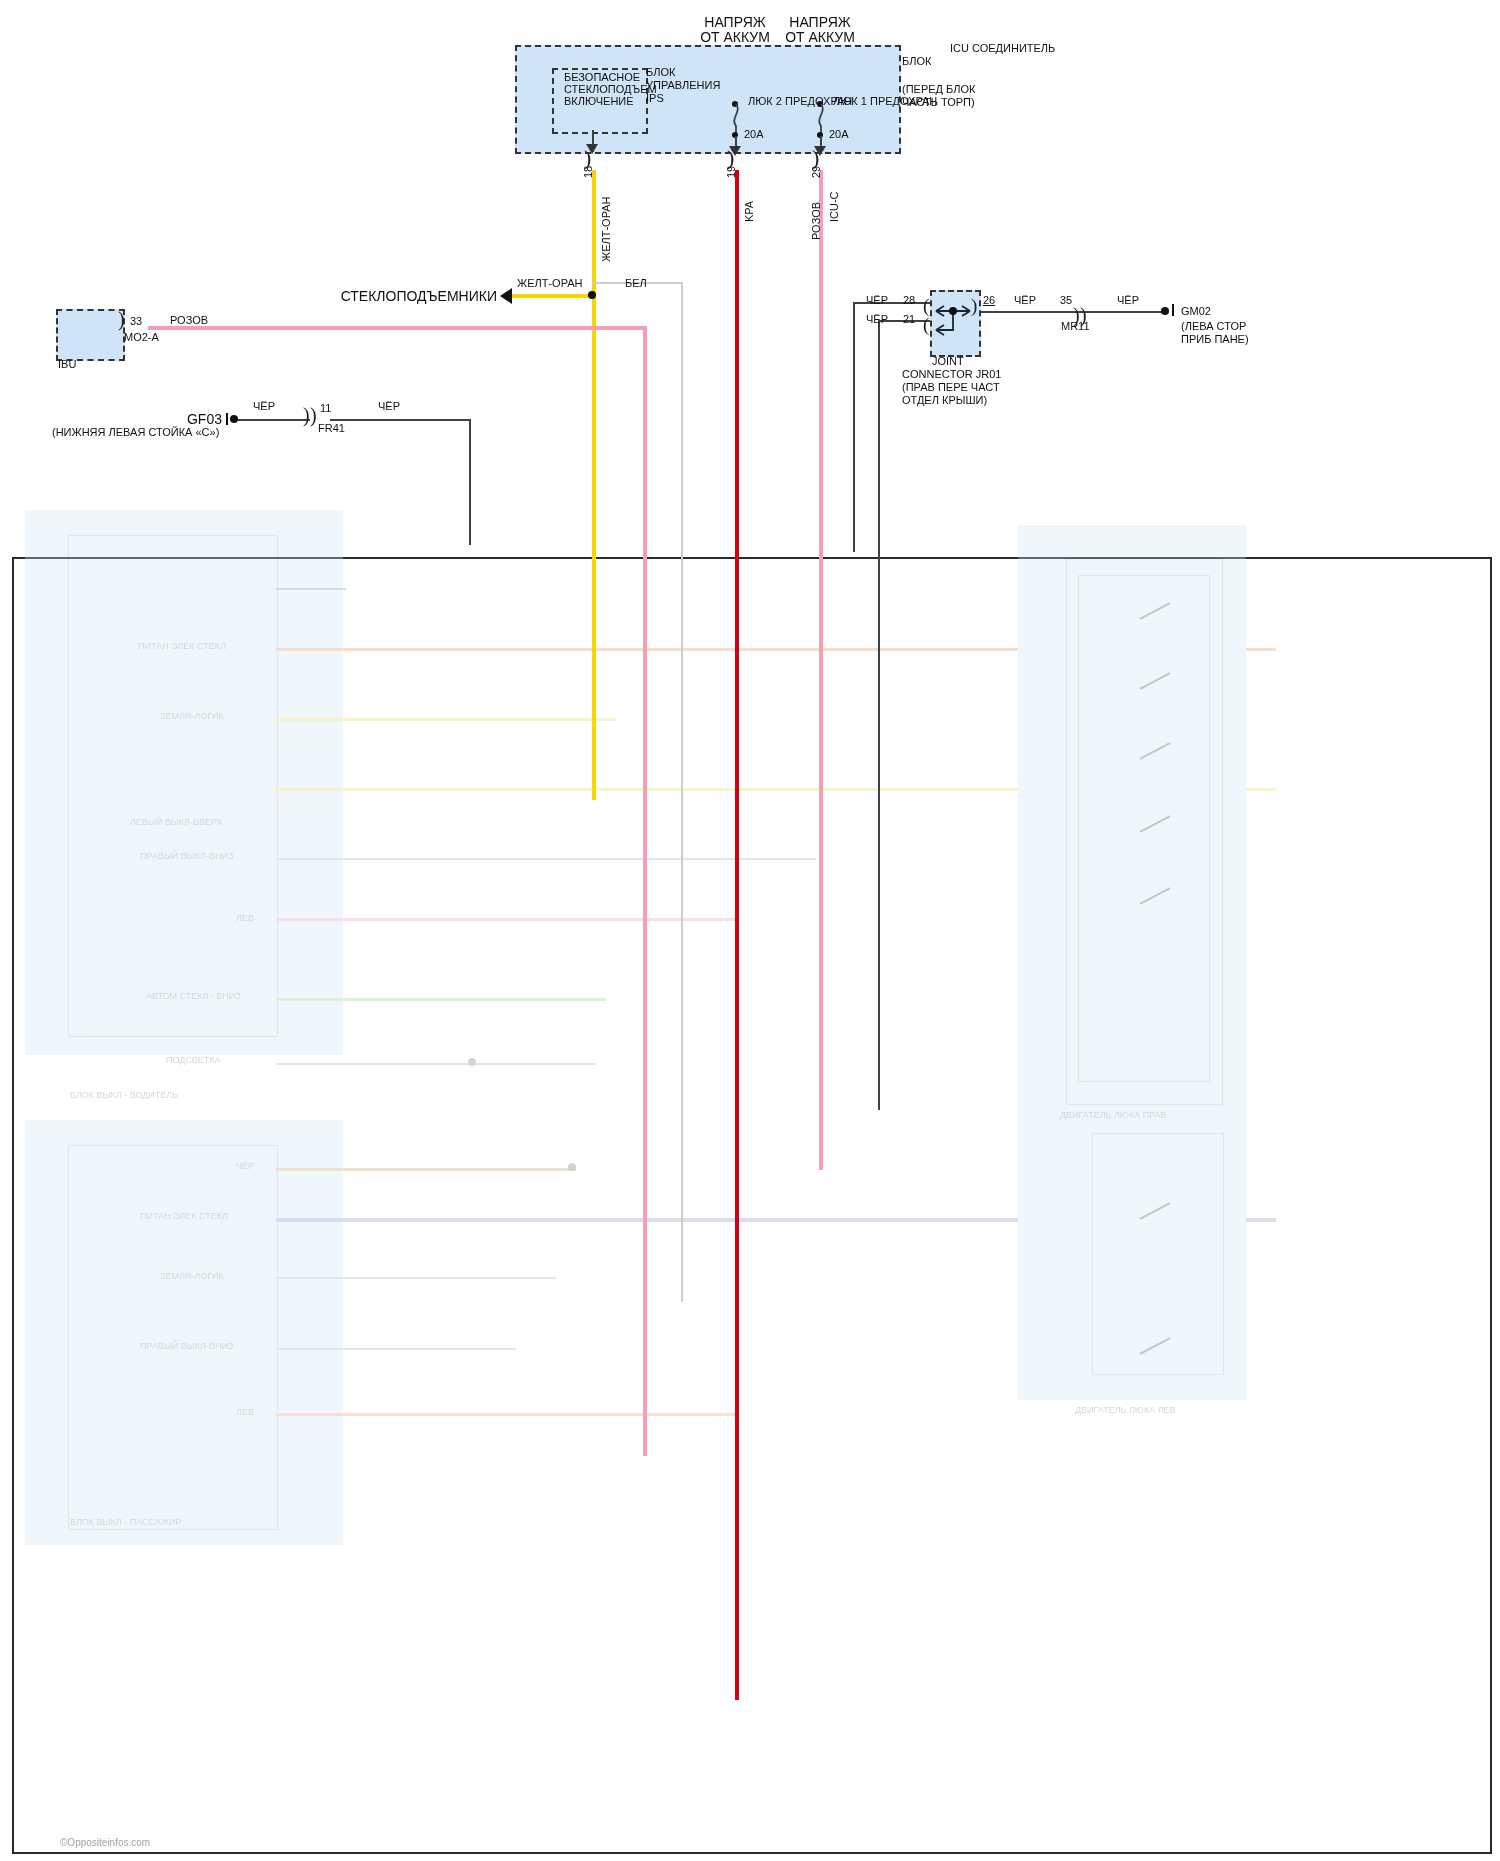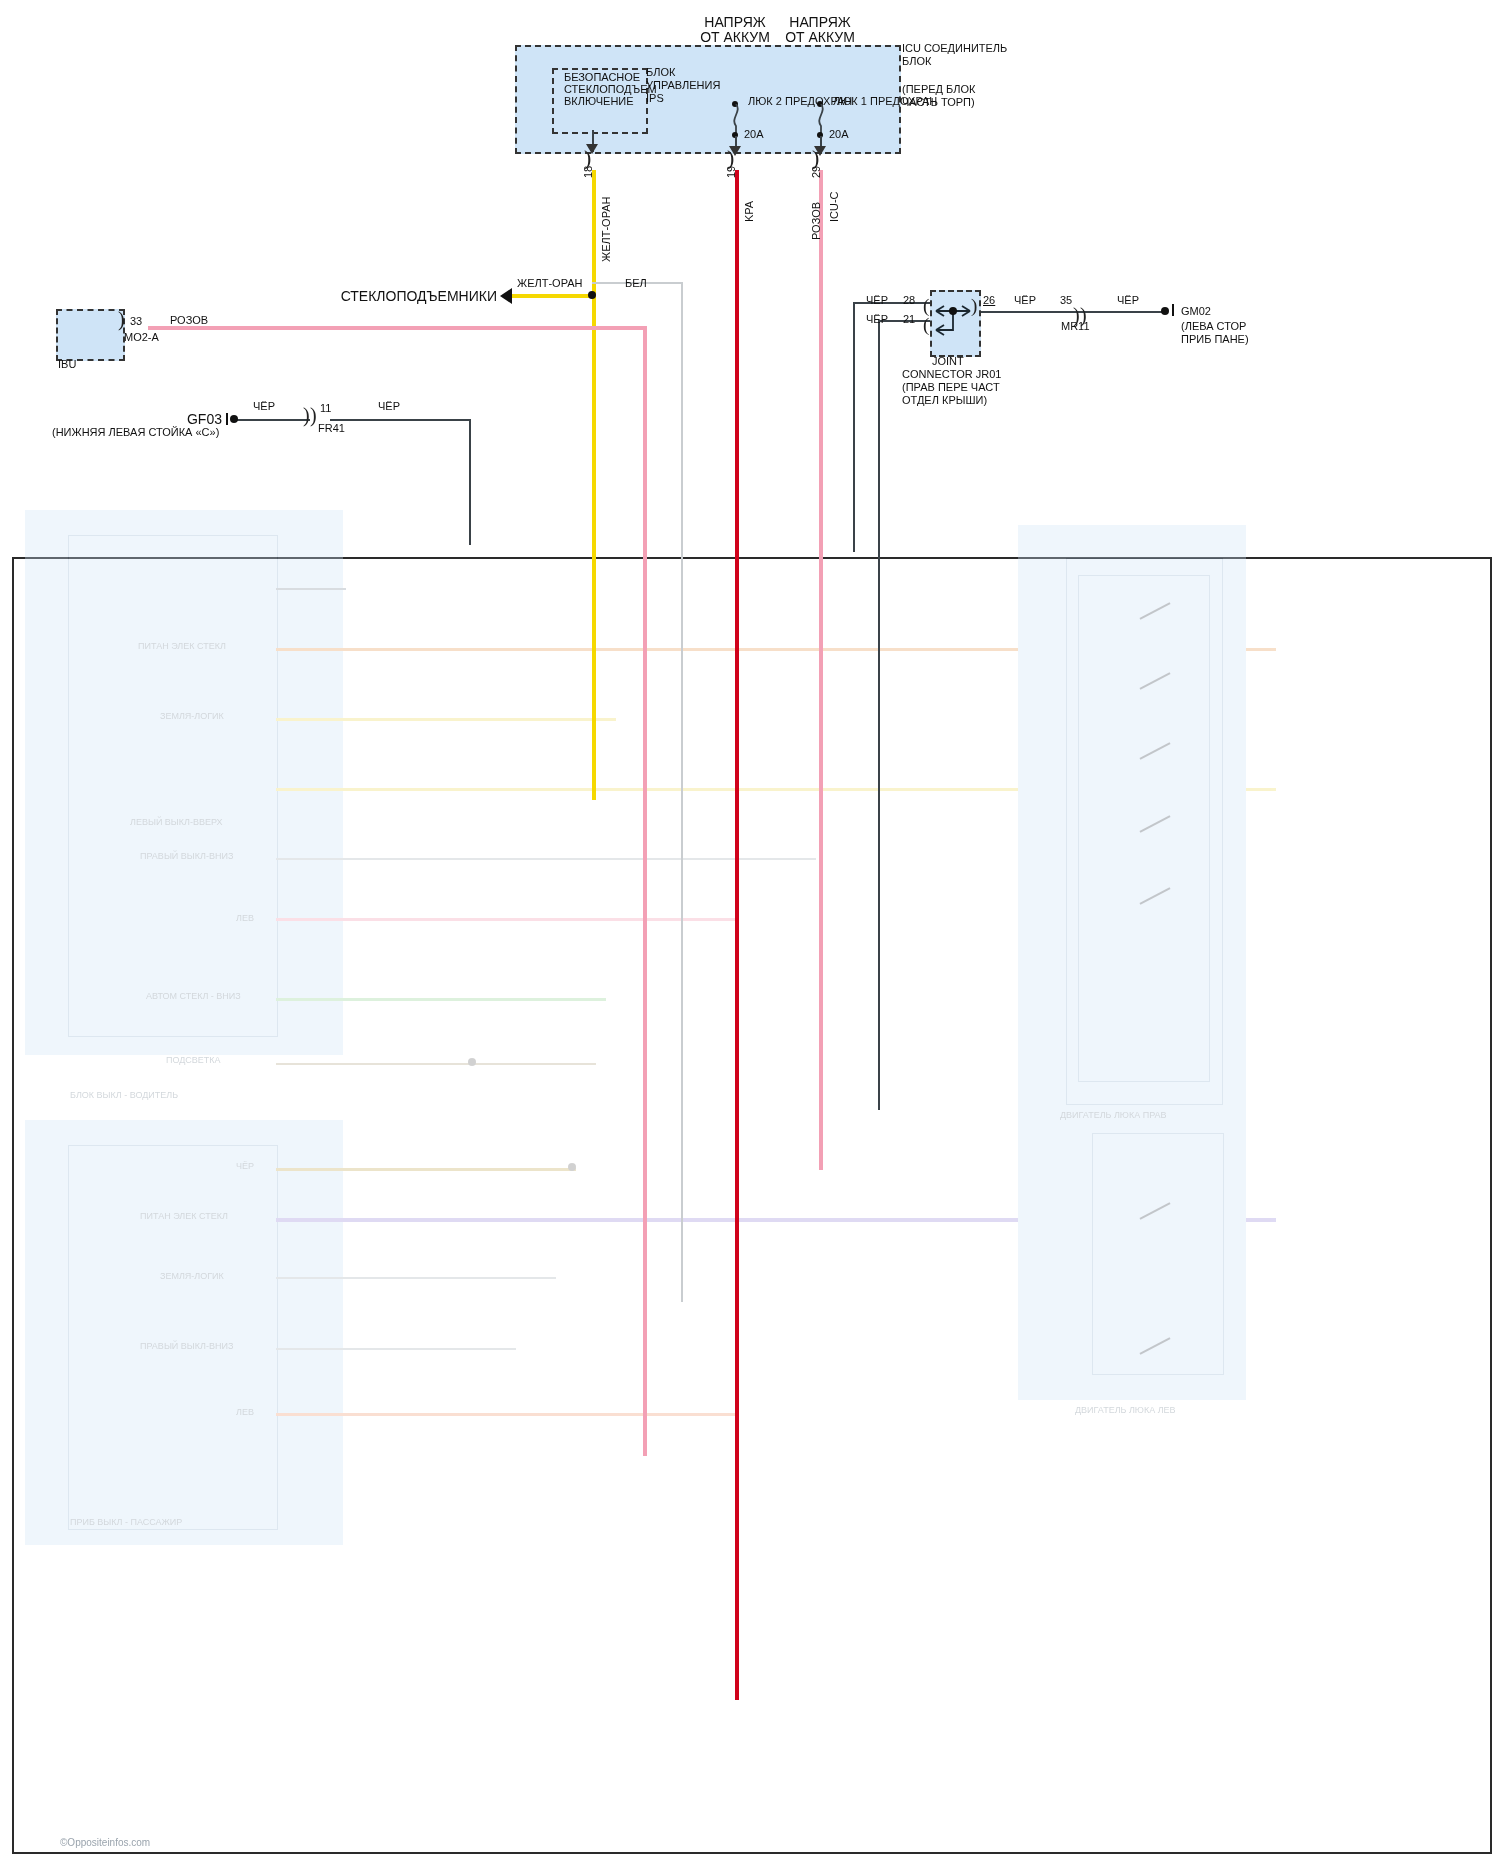--- a/index.html
+++ b/index.html
@@ -98,21 +98,21 @@
       <div class="g-txt" style="left:140px;top:296px;">ПРАВЫЙ ВЫКЛ-ВНИЗ</div>
       <div class="g-txt" style="left:236px;top:358px;">ЛЕВ</div>
       <div class="g-txt" style="left:146px;top:436px;">АВТОМ СТЕКЛ - ВНИЗ</div>
       <div class="g-txt" style="left:166px;top:500px;">ПОДСВЕТКА</div>
       <div class="g-txt" style="left:70px;top:535px;">БЛОК ВЫКЛ - ВОДИТЕЛЬ</div>
       <div class="g-txt" style="left:236px;top:606px;">ЧЁР</div>
       <div class="g-txt" style="left:140px;top:656px;">ПИТАН ЭЛЕК СТЕКЛ</div>
       <div class="g-txt" style="left:160px;top:716px;">ЗЕМЛЯ-ЛОГИК</div>
       <div class="g-txt" style="left:140px;top:786px;">ПРАВЫЙ ВЫКЛ-ВНИЗ</div>
       <div class="g-txt" style="left:236px;top:852px;">ЛЕВ</div>
-      <div class="g-txt" style="left:70px;top:962px;">ПРИБ ВЫКЛ - ПАССАЖИР</div>
+      <div class="g-txt" style="left:70px;top:962px;">БЛОК ВЫКЛ - ПАССАЖИР</div>
       <div class="g-txt" style="left:1060px;top:555px;">ДВИГАТЕЛЬ ЛЮКА ПРАВ</div>
       <div class="g-txt" style="left:1075px;top:850px;">ДВИГАТЕЛЬ ЛЮКА ЛЕВ</div>
     </div>
   </div>
 
   <div class="wire w-yel v3 abs" style="left:592px;top:170px;height:630px;"></div>
   <div class="wire w-yel h3 abs" style="left:592px;top:798px;width:0px;"></div>
 
   <div class="wire w-red v3 abs" style="left:735px;top:170px;height:1530px;"></div>
 
@@ -170,21 +170,21 @@
   <div class="dot sm" style="left:817px;top:101px;"></div>
   <svg class="fuse" style="left:814px;top:104px;" viewBox="0 0 14 34">
     <path d="M7 0 C13 8, 1 14, 7 22 L7 34" fill="none" stroke="#3a4248" stroke-width="1.8"></path>
   </svg>
   <div class="dot sm" style="left:817px;top:132px;"></div>
   <div class="txt tiny" style="left:833px;top:95px;">ЛЮК 1 ПРЕДОХРАН</div>
   <div class="txt tiny" style="left:829px;top:128px;">20A</div>
   <div class="wire w-blk v abs" style="left:820px;top:136px;height:18px;"></div>
   <div class="arrow-d" style="left:814px;top:146px;"></div>
 
-  <div class="txt tiny" style="left:902px;top:42px;">ICU СОЕДИНИТЕЛЬ</div>
+  <div class="txt tiny" style="left:950px;top:42px;">ICU СОЕДИНИТЕЛЬ</div>
   <div class="txt tiny" style="left:902px;top:55px;">БЛОК</div>
   <div class="txt tiny" style="left:902px;top:83px;">(ПЕРЕД БЛОК</div>
   <div class="txt tiny" style="left:902px;top:96px;">ЧАСТЬ ТОРП)</div>
 
   <div class="cap" style="left:584px;top:145px;">)</div>
   <div class="txt tiny vert" style="left:582px;top:178px;">18</div>
   <div class="txt tiny vert" style="left:600px;top:262px;">ЖЕЛТ-ОРАН</div>
 
   <div class="cap" style="left:727px;top:145px;">)</div>
   <div class="txt tiny vert" style="left:725px;top:178px;">19</div>

